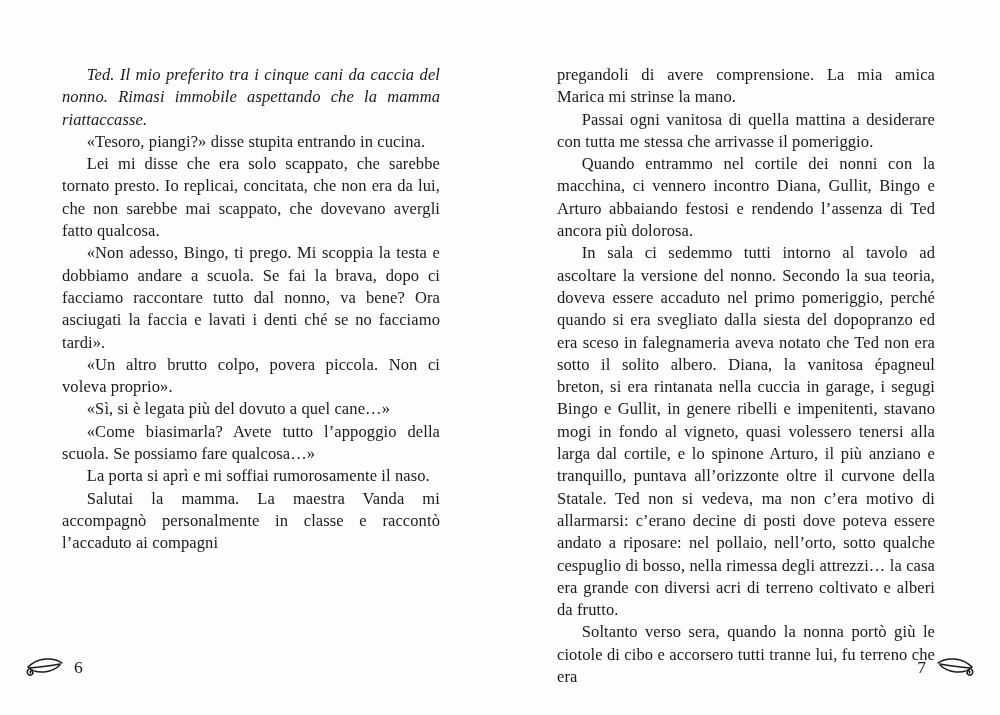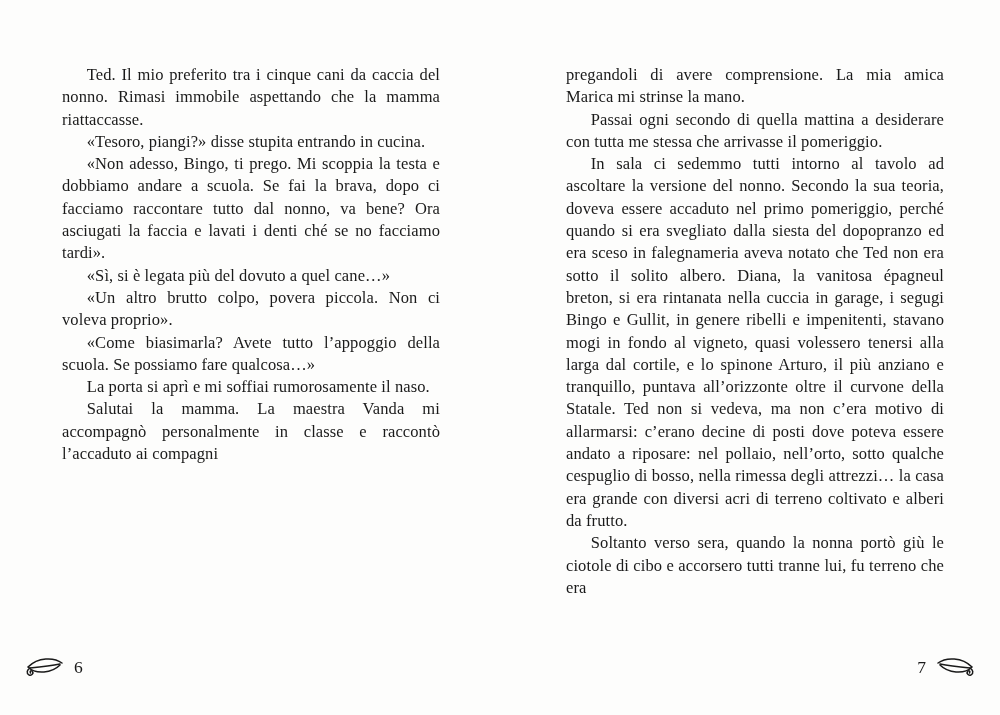--- a/index.html
+++ b/index.html
@@ -29,27 +29,27 @@
     top: 64px;
     width: 378px;
     font-size: 16.5px;
     line-height: 22.3px;
     text-align: justify;
     letter-spacing: 0.1px;
     hyphens: auto;
     -webkit-hyphens: auto;
   }
   .page-left .text-block { left: 62px; }
-  .page-right .text-block { left: 66px; }
+  .page-right .text-block { left: 57px; }
   .para {
     margin: 0;
     text-indent: 1.5em;
   }
   .para.flush { text-indent: 0; }
-  .para.italic { }
+  .para.italic { font-style: italic; }
   .footer {
     position: absolute;
     bottom: 36px;
     display: flex;
     align-items: center;
     gap: 10px;
     font-size: 17.5px;
   }
   .footer-left { left: 24px; }
   .footer-right { right: 24px; }
@@ -60,23 +60,24 @@
 </style>
 </head>
 <body>
 
 <div class="spread">
 
   <section class="page page-left">
     <div class="text-block">
         <p class="para italic">Ted. Il mio preferito tra i cinque cani da caccia del nonno. Rimasi immobile aspettando che la mamma riattaccasse.</p>
         <p class="para">«Tesoro, piangi?» disse stupita entrando in cucina.</p>
+        <p class="para">Lei mi disse che era solo scappato, che sarebbe tornato presto. Io replicai, concitata, che non era da lui, che non sarebbe mai scappato, che dovevano avergli fatto qualcosa.</p>
         <p class="para">«Non adesso, Bingo, ti prego. Mi scoppia la testa e dobbiamo andare a scuola. Se fai la brava, dopo ci facciamo raccontare tutto dal nonno, va bene? Ora asciugati la faccia e lavati i denti ché se no facciamo tardi».</p>
+        <p class="para">«Un altro brutto colpo, povera piccola. Non ci voleva proprio».</p>
         <p class="para">«Sì, si è legata più del dovuto a quel cane…»</p>
-        <p class="para">«Un altro brutto colpo, povera piccola. Non ci voleva proprio».</p>
         <p class="para">«Come biasimarla? Avete tutto l’appoggio della scuola. Se possiamo fare qualcosa…»</p>
         <p class="para">La porta si aprì e mi soffiai rumorosamente il naso.</p>
         <p class="para">Salutai la mamma. La maestra Vanda mi accompagnò personalmente in classe e raccontò l’accaduto ai compagni</p>
       </div>
     <footer class="footer footer-left">
       <span class="ornament">
         <svg width="40" height="24" viewBox="0 0 40 24">
           <g fill="none" stroke="#1a1a1a" stroke-width="1.5" stroke-linecap="round">
             <path d="M38 8 C30 2, 14 2, 4 12 C12 20, 28 18, 36 10"></path>
             <path d="M36 9 C26 11, 16 12, 6 13"></path>
@@ -84,21 +85,22 @@
           </g>
         </svg>
       </span>
       <span class="page-number">6</span>
     </footer>
   </section>
 
   <section class="page page-right">
     <div class="text-block">
         <p class="para flush">pregandoli di avere comprensione. La mia amica Marica mi strinse la mano.</p>
-        <p class="para">Passai ogni secondo di quella mattina a desiderare con tutta me stessa che arrivasse il pomeriggio.</p>
+        <p class="para">Passai ogni vanitosa di quella mattina a desiderare con tutta me stessa che arrivasse il pomeriggio.</p>
+        <p class="para">Quando entrammo nel cortile dei nonni con la macchina, ci vennero incontro Diana, Gullit, Bingo e Arturo abbaiando festosi e rendendo l’assenza di Ted ancora più dolorosa.</p>
         <p class="para">In sala ci sedemmo tutti intorno al tavolo ad ascoltare la versione del nonno. Secondo la sua teoria, doveva essere accaduto nel primo pomeriggio, perché quando si era svegliato dalla siesta del dopopranzo ed era sceso in falegnameria aveva notato che Ted non era sotto il solito albero. Diana, la vanitosa épagneul breton, si era rintanata nella cuccia in garage, i segugi Bingo e Gullit, in genere ribelli e impenitenti, stavano mogi in fondo al vigneto, quasi volessero tenersi alla larga dal cortile, e lo spinone Arturo, il più anziano e tranquillo, puntava all’orizzonte oltre il curvone della Statale. Ted non si vedeva, ma non c’era motivo di allarmarsi: c’erano decine di posti dove poteva essere andato a riposare: nel pollaio, nell’orto, sotto qualche cespuglio di bosso, nella rimessa degli attrezzi… la casa era grande con diversi acri di terreno coltivato e alberi da frutto.</p>
         <p class="para">Soltanto verso sera, quando la nonna portò giù le ciotole di cibo e accorsero tutti tranne lui, fu terreno che era</p>
       </div>
     <footer class="footer footer-right">
       <span class="page-number">7</span>
       <span class="ornament flip">
         <svg width="40" height="24" viewBox="0 0 40 24">
           <g fill="none" stroke="#1a1a1a" stroke-width="1.5" stroke-linecap="round">
             <path d="M38 8 C30 2, 14 2, 4 12 C12 20, 28 18, 36 10"></path>
             <path d="M36 9 C26 11, 16 12, 6 13"></path>

